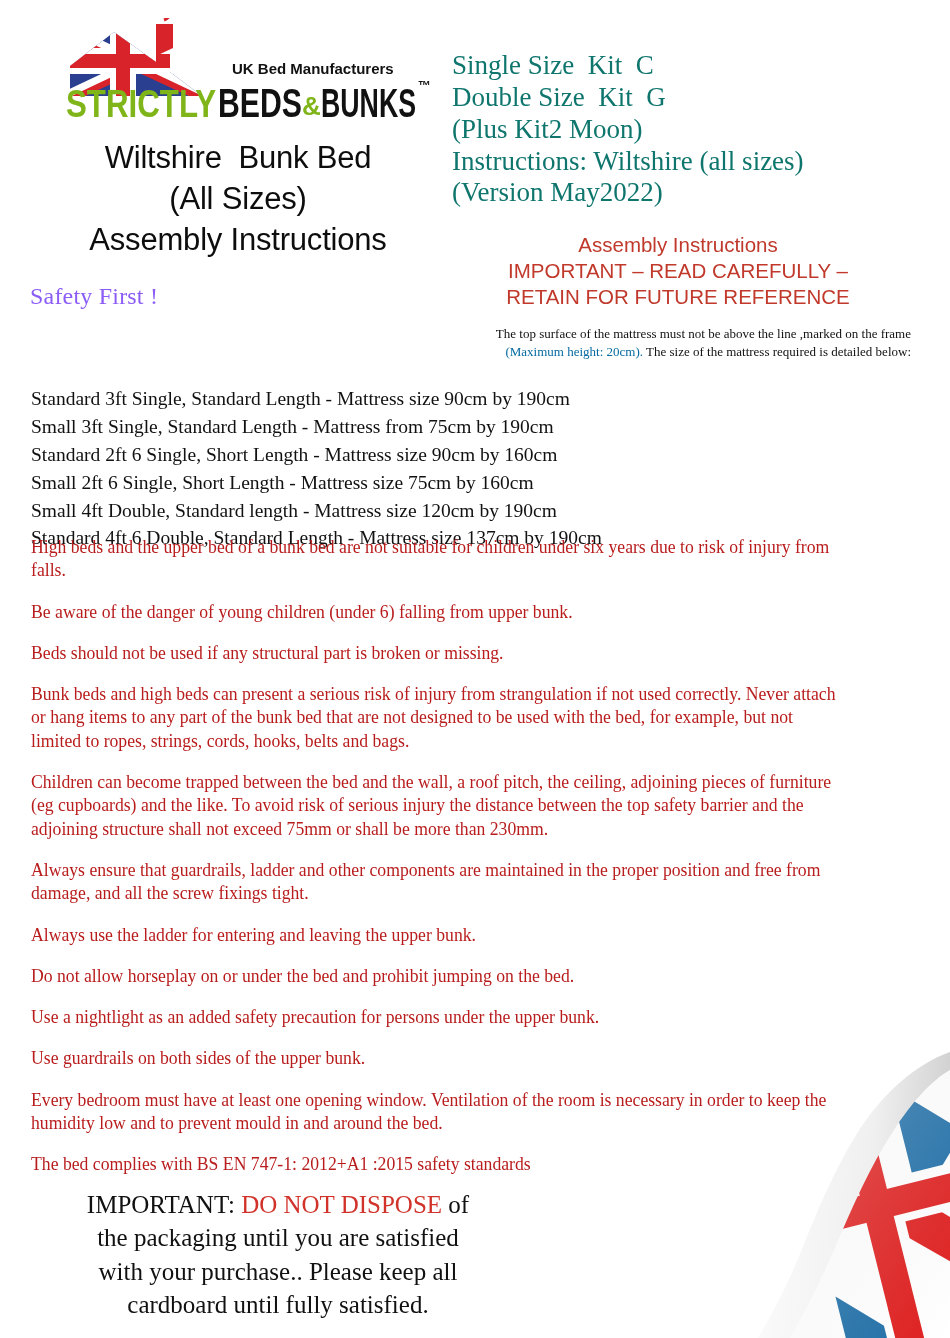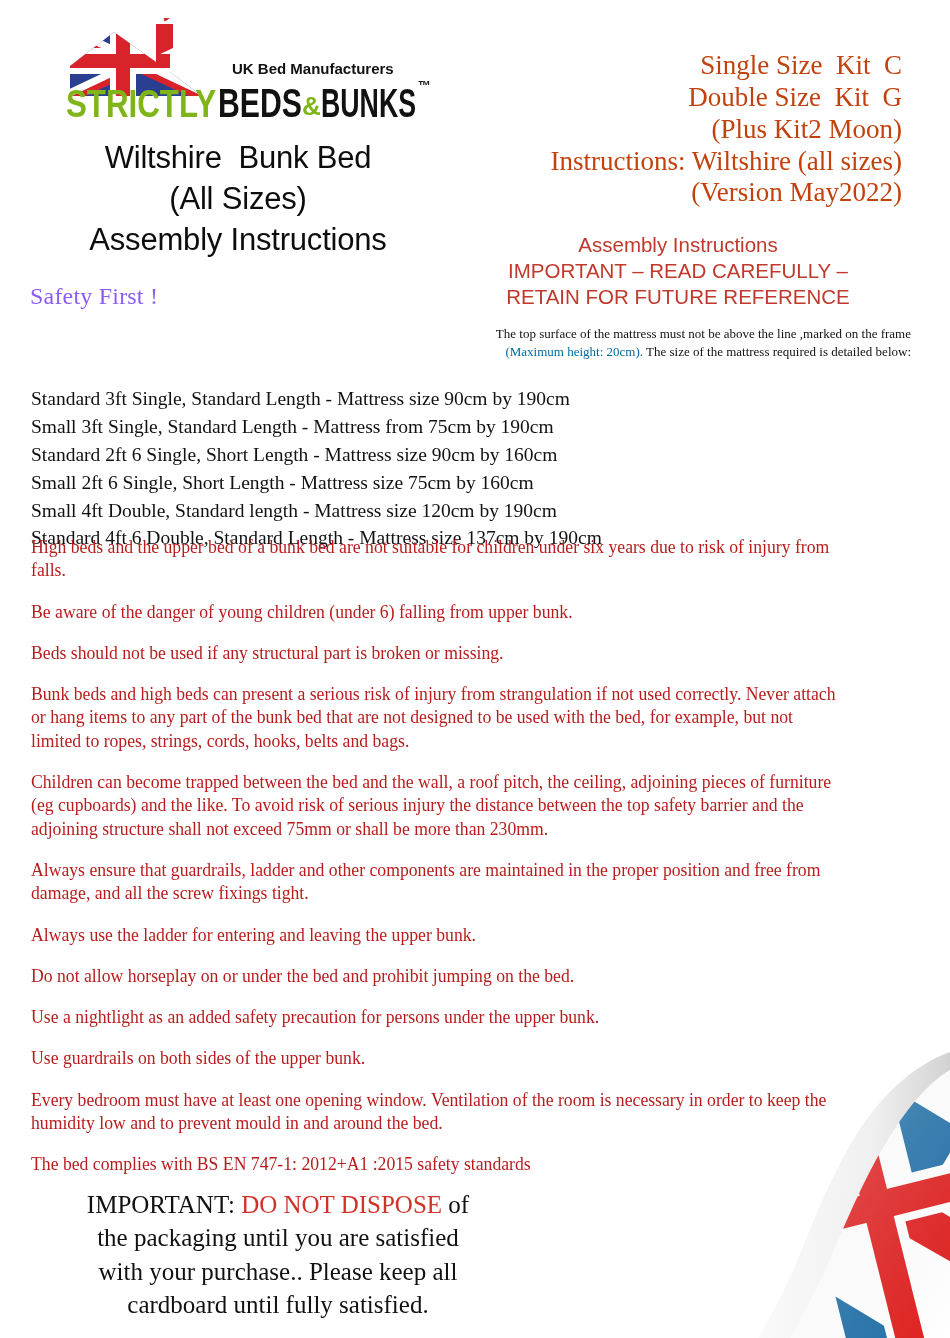--- a/index.html
+++ b/index.html
@@ -56,25 +56,25 @@
     letter-spacing: -0.2px;
   }
   .left-title div { white-space: pre; }
 
   
   .right-title {
     position: absolute;
     left: 452px;
     top: 50px;
     width: 450px;
-    text-align: right;
+    text-align: left;
     font-family: "Liberation Serif", "DejaVu Serif", serif;
     font-size: 27px;
     line-height: 1.18;
-    color: #c2410c;
+    color: #0f766e;
   }
   .right-title div { white-space: pre; }
 
   
   .right-red {
     position: absolute;
     left: 452px;
     top: 232px;
     width: 452px;
     text-align: center;

